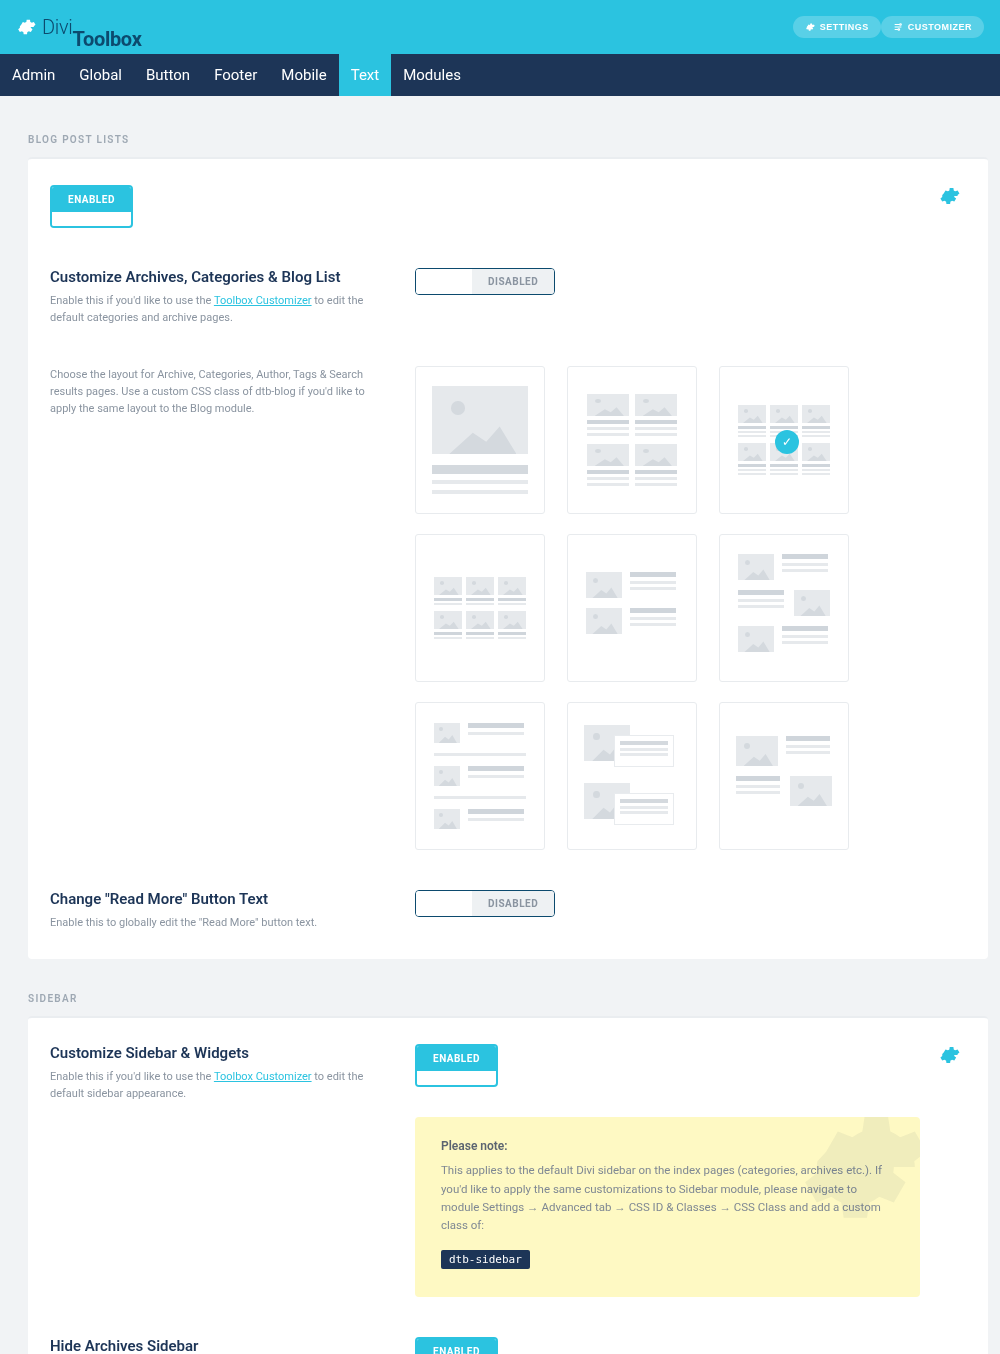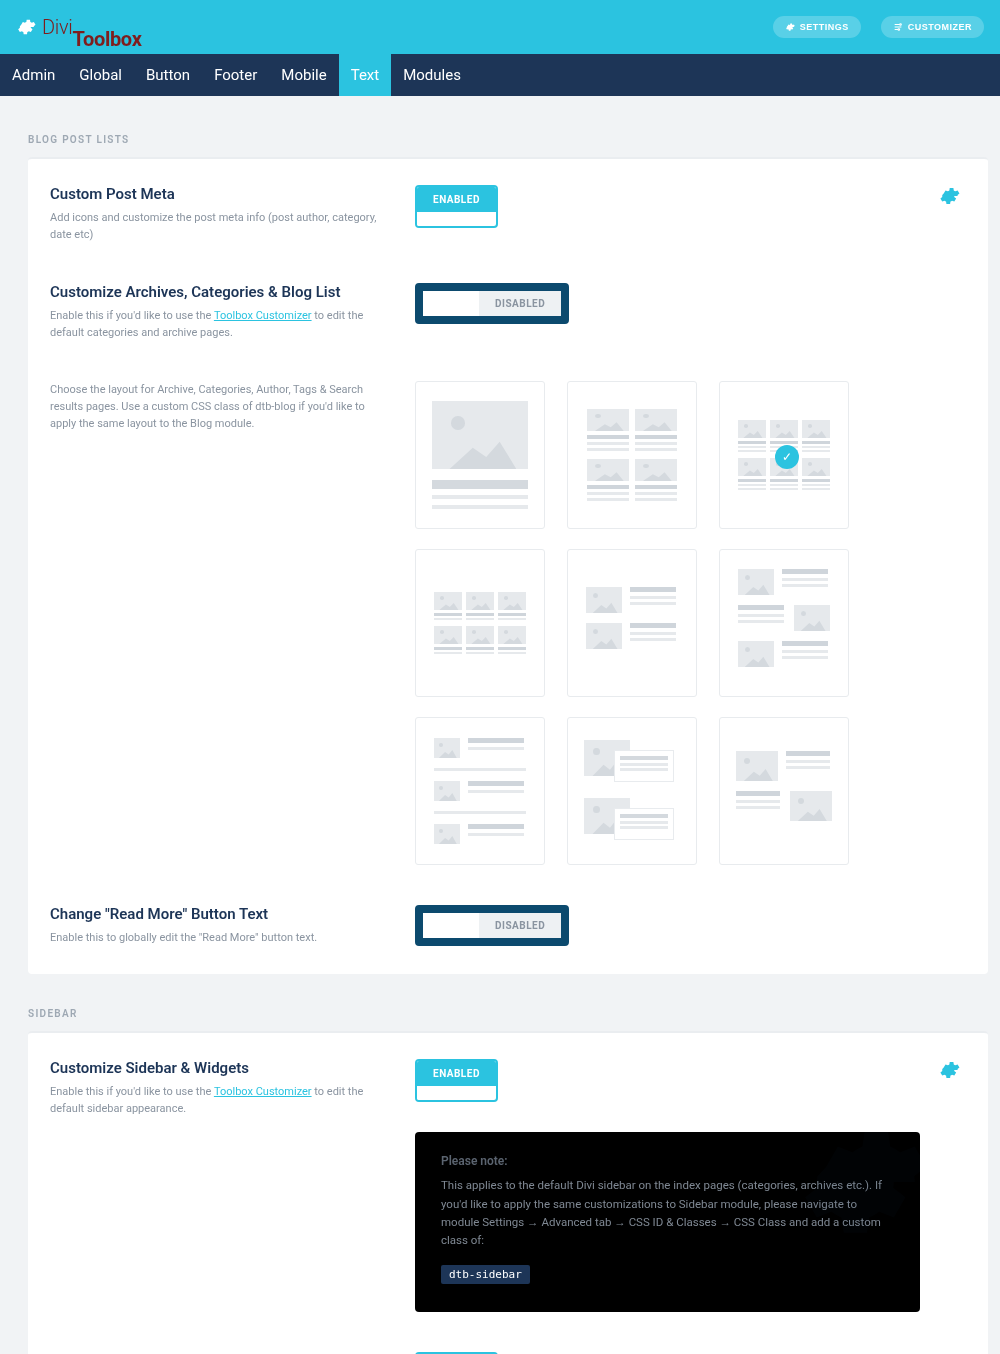--- a/index.html
+++ b/index.html
@@ -1,24 +1,24 @@
 <!DOCTYPE html>
 <html><head>
 <meta charset="utf-8">
 <style>
 * { margin: 0; padding: 0; box-sizing: border-box; }
 body { font-family: -apple-system, BlinkMacSystemFont, "Segoe UI", Roboto, sans-serif; background: #f1f3f5; width: 1000px; }
 
 
 .top-header { background: #2bc3e0; height: 54px; display: flex; align-items: center; justify-content: space-between; padding: 0 16px; }
-.logo { display: flex; align-items: center; color: #7f1d1d; font-size: 20px; letter-spacing: -0.3px; justify-content: flex-end; }
+.logo { display: flex; align-items: center; color: #0c4a6e; font-size: 20px; letter-spacing: -0.3px; justify-content: flex-end; }
 .logo svg { margin-right: 6px; }
 .logo .thin { font-weight: 300; }
 .logo .bold { font-weight: 700; margin-top: 24px; }
-.header-buttons { display: flex; gap: 20px; }
+.header-buttons { display: flex; gap: 0; }
 .header-btn { background: rgba(255,255,255,0.22); color: #fff; border: none; border-radius: 14px; padding: 6px 12px; font-size: 9px; font-weight: 600; letter-spacing: 0.5px; display: flex; align-items: center; gap: 5px; cursor: pointer; }
 
 
 .nav-tabs { background: #1d3557; display: flex; }
 .nav-tab { color: #fff; padding: 12px 12px; font-size: 15px; cursor: pointer; }
 .nav-tab.active { background: #2bc3e0; }
 
 
 .page { padding: 38px 12px 40px 28px; }
 .group-label { font-size: 10px; color: #9ea8b3; letter-spacing: 1.3px; font-weight: 600; margin-bottom: 12px; }
@@ -31,21 +31,21 @@
 .row-title { font-size: 15px; color: #1d3557; font-weight: 600; margin-bottom: 6px; }
 .row-desc { font-size: 11px; color: #8a94a0; line-height: 1.55; }
 .row-desc a { color: #2bc3e0; text-decoration: underline; }
 
 
 .toggle { display: inline-flex; border-radius: 4px; overflow: hidden; cursor: pointer; }
 .toggle-half { padding: 7px 16px; font-size: 10px; font-weight: 700; letter-spacing: 0.5px; display:flex; align-items:center; }
 .toggle.enabled { border: 2px solid #2bc3e0; flex-direction: column; }
 .toggle.enabled .lab { background: #2bc3e0; color: #fff; }
 .toggle.enabled .knob { background: #fff; width: 56px; }
-.toggle.disabled { border: 8px solid #0c4a6e; }
+.toggle.disabled { border: 1px solid #0c4a6e; }
 .toggle.disabled .lab { background: #eef1f3; color: #8a94a0; }
 .toggle.disabled .knob { background: #fff; width: 56px; }
 
 .gear-icon { color: #2bc3e0; cursor: pointer; }
 
 
 .layout-grid { display: flex; flex-wrap: wrap; gap: 20px 22px; }
 .layout-card { width: 130px; height: 148px; border: 1px solid #e8ebee; border-radius: 3px; background: #fff; cursor: pointer; display: flex; align-items: center; justify-content: center; position: relative; }
 .layout-card.sel { }
 .check { position: absolute; top: 63px; left: 55px; width: 24px; height: 24px; background: #2bc3e0; border-radius: 50%; display:flex; align-items:center; justify-content:center; color:#fff; font-size:12px; }
@@ -74,21 +74,21 @@
 .grid3 .linet { width: 28px; height: 2px; margin-top: 2px; }
 
 
 .rowthumb { display:flex; gap:8px; margin-bottom:10px; }
 .rowthumb .ph { width: 36px; height: 26px; }
 .rowthumb .txt { flex:1; }
 .rowthumb .bart { width: 46px; height: 5px; background:#cfd5db; margin-bottom:4px; }
 .rowthumb .linet { width: 46px; height: 3px; margin-top:3px; }
 
 
-.info-box { background: #000000; border-radius: 4px; padding: 22px 26px 28px; position: relative; overflow: hidden; margin-top: 30px; }
+.info-box { background: #fef9c3; border-radius: 4px; padding: 22px 26px 28px; position: relative; overflow: hidden; margin-top: 30px; }
 .info-title { font-size: 12px; color: #5b6470; font-weight: 600; margin-bottom: 8px; }
 .info-text { font-size: 11.5px; color: #7f8893; line-height: 1.6; }
 .code-badge { display: inline-block; background: #1d3557; color: #fff; font-family: Menlo, Consolas, monospace; font-size: 11px; padding: 3px 8px; border-radius: 2px; margin-top: 15px; }
 .info-bg-gear { position: absolute; right: -10px; top: -20px; opacity: 0.06; }
 </style>
 </head>
 <body>
 
 <div class="top-header">
   <div class="logo">
@@ -125,24 +125,20 @@
   <div class="nav-tab active">Text</div>
   <div class="nav-tab">Modules</div>
 </div>
 
 <div class="page">
 
   <div class="group-label">BLOG POST LISTS</div>
   <div class="panel">
 
     <div class="row">
-      <div class="row-left">
-        <div class="row-title">Custom Post Meta</div>
-        <div class="row-desc">Add icons and customize the post meta info (post author, category, date etc)</div>
-      </div>
       <div class="row-mid">
         <div class="toggle enabled">
           <div class="toggle-half lab">ENABLED</div>
           <div class="toggle-half knob"></div>
         </div>
       </div>
       <div class="row-right">
         <svg class="gear-icon" width="22" height="22" viewBox="0 0 24 24" fill="currentColor">
             <path d="M12 8a4 4 0 100 8 4 4 0 000-8zm9.4 4a7.6 7.6 0 00-.1-1l2.1-1.6-2-3.5-2.5 1a7.6 7.6 0 00-1.7-1l-.4-2.6h-4l-.4 2.6a7.6 7.6 0 00-1.7 1l-2.5-1-2 3.5L4.7 11a7.6 7.6 0 00-.1 1 7.6 7.6 0 00.1 1l-2.1 1.6 2 3.5 2.5-1a7.6 7.6 0 001.7 1l.4 2.6h4l.4-2.6a7.6 7.6 0 001.7-1l2.5 1 2-3.5-2.1-1.6a7.6 7.6 0 00.1-1z"></path>
           </svg>

